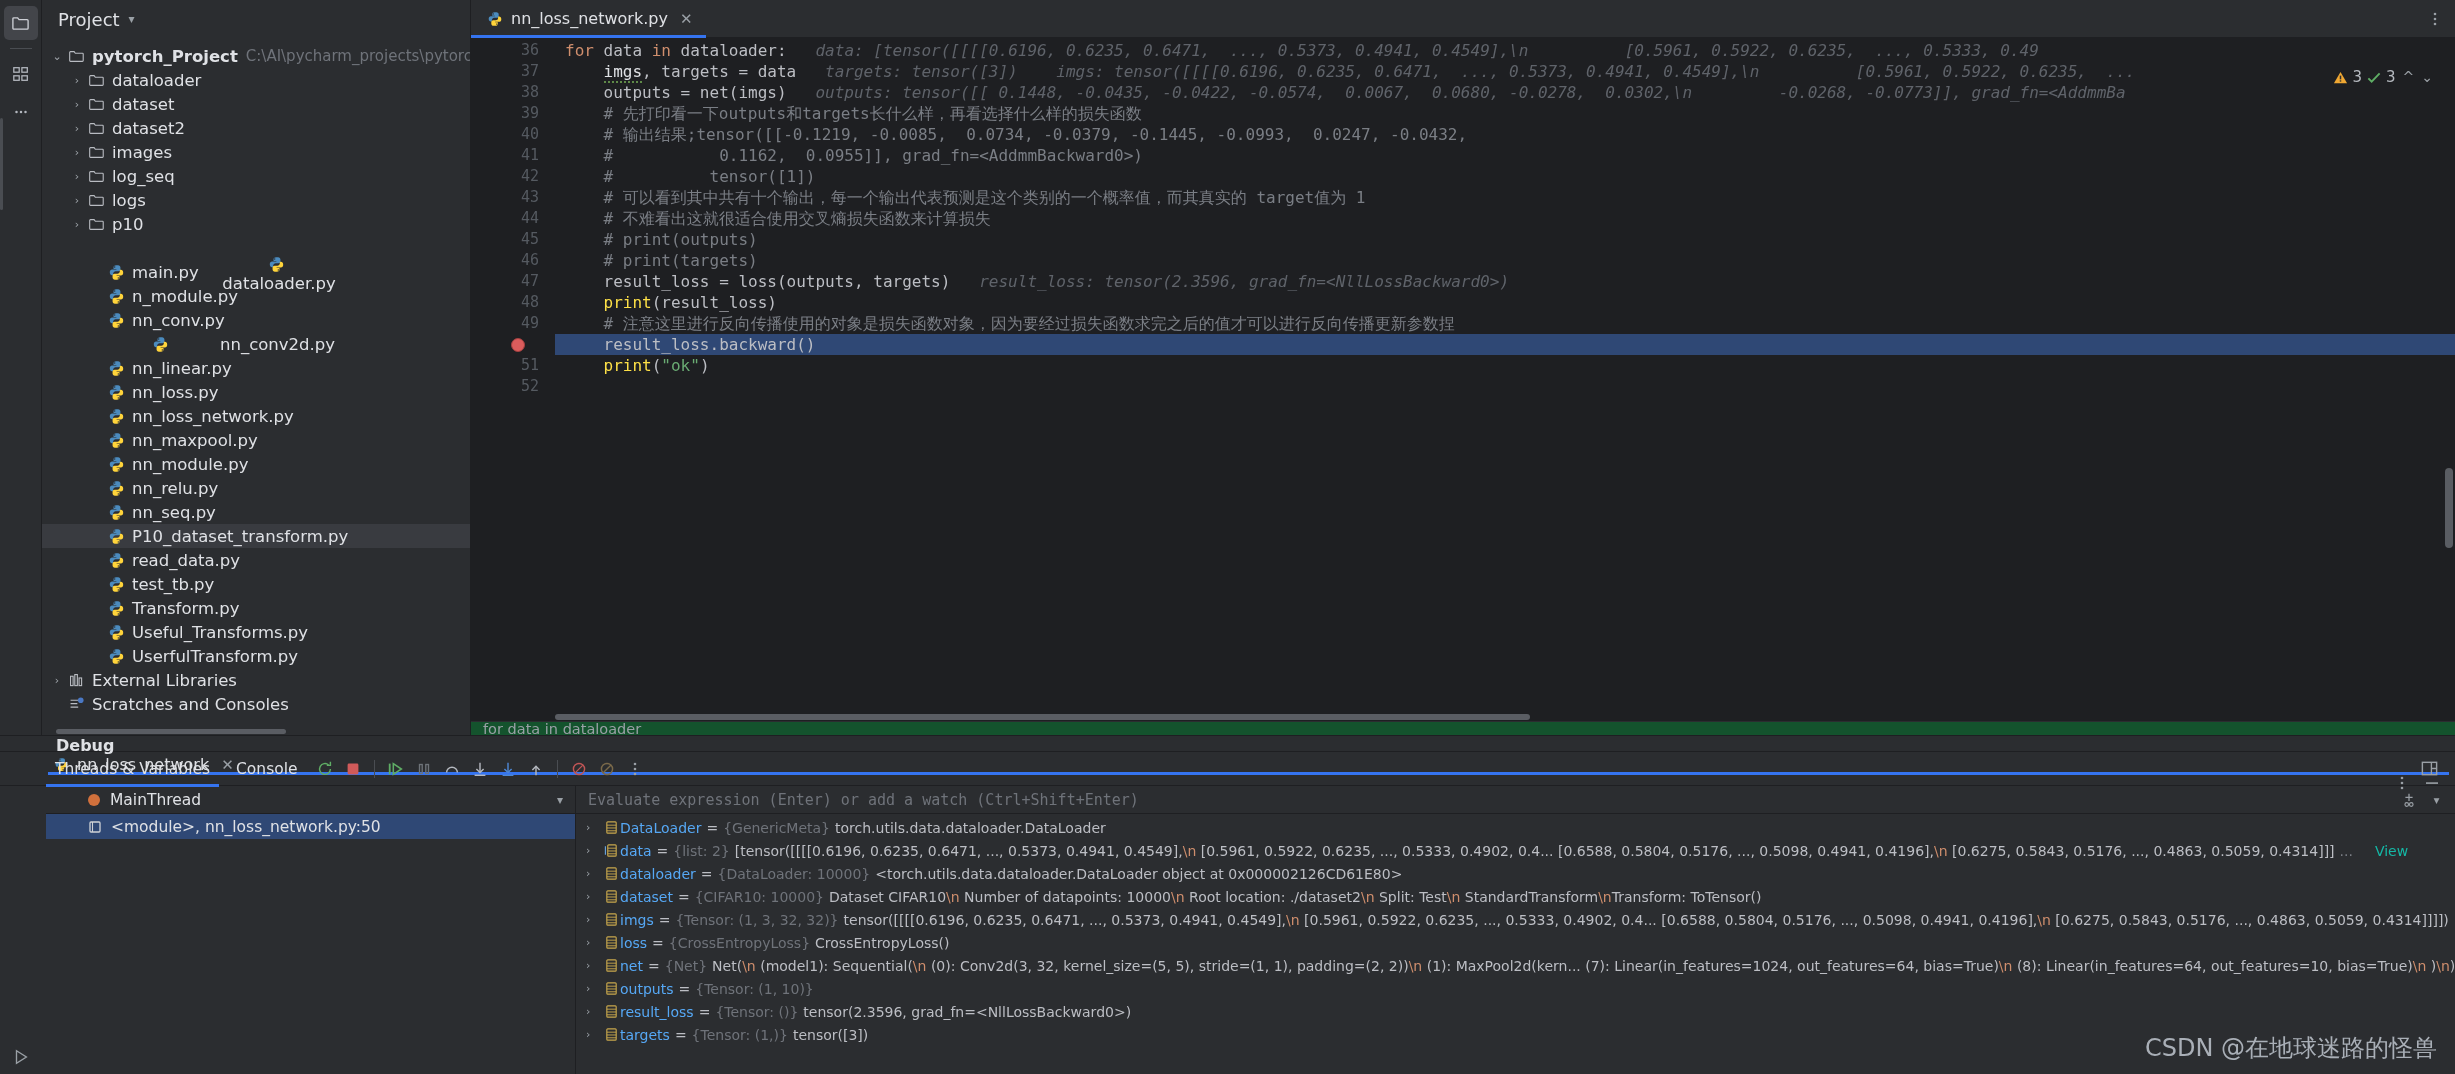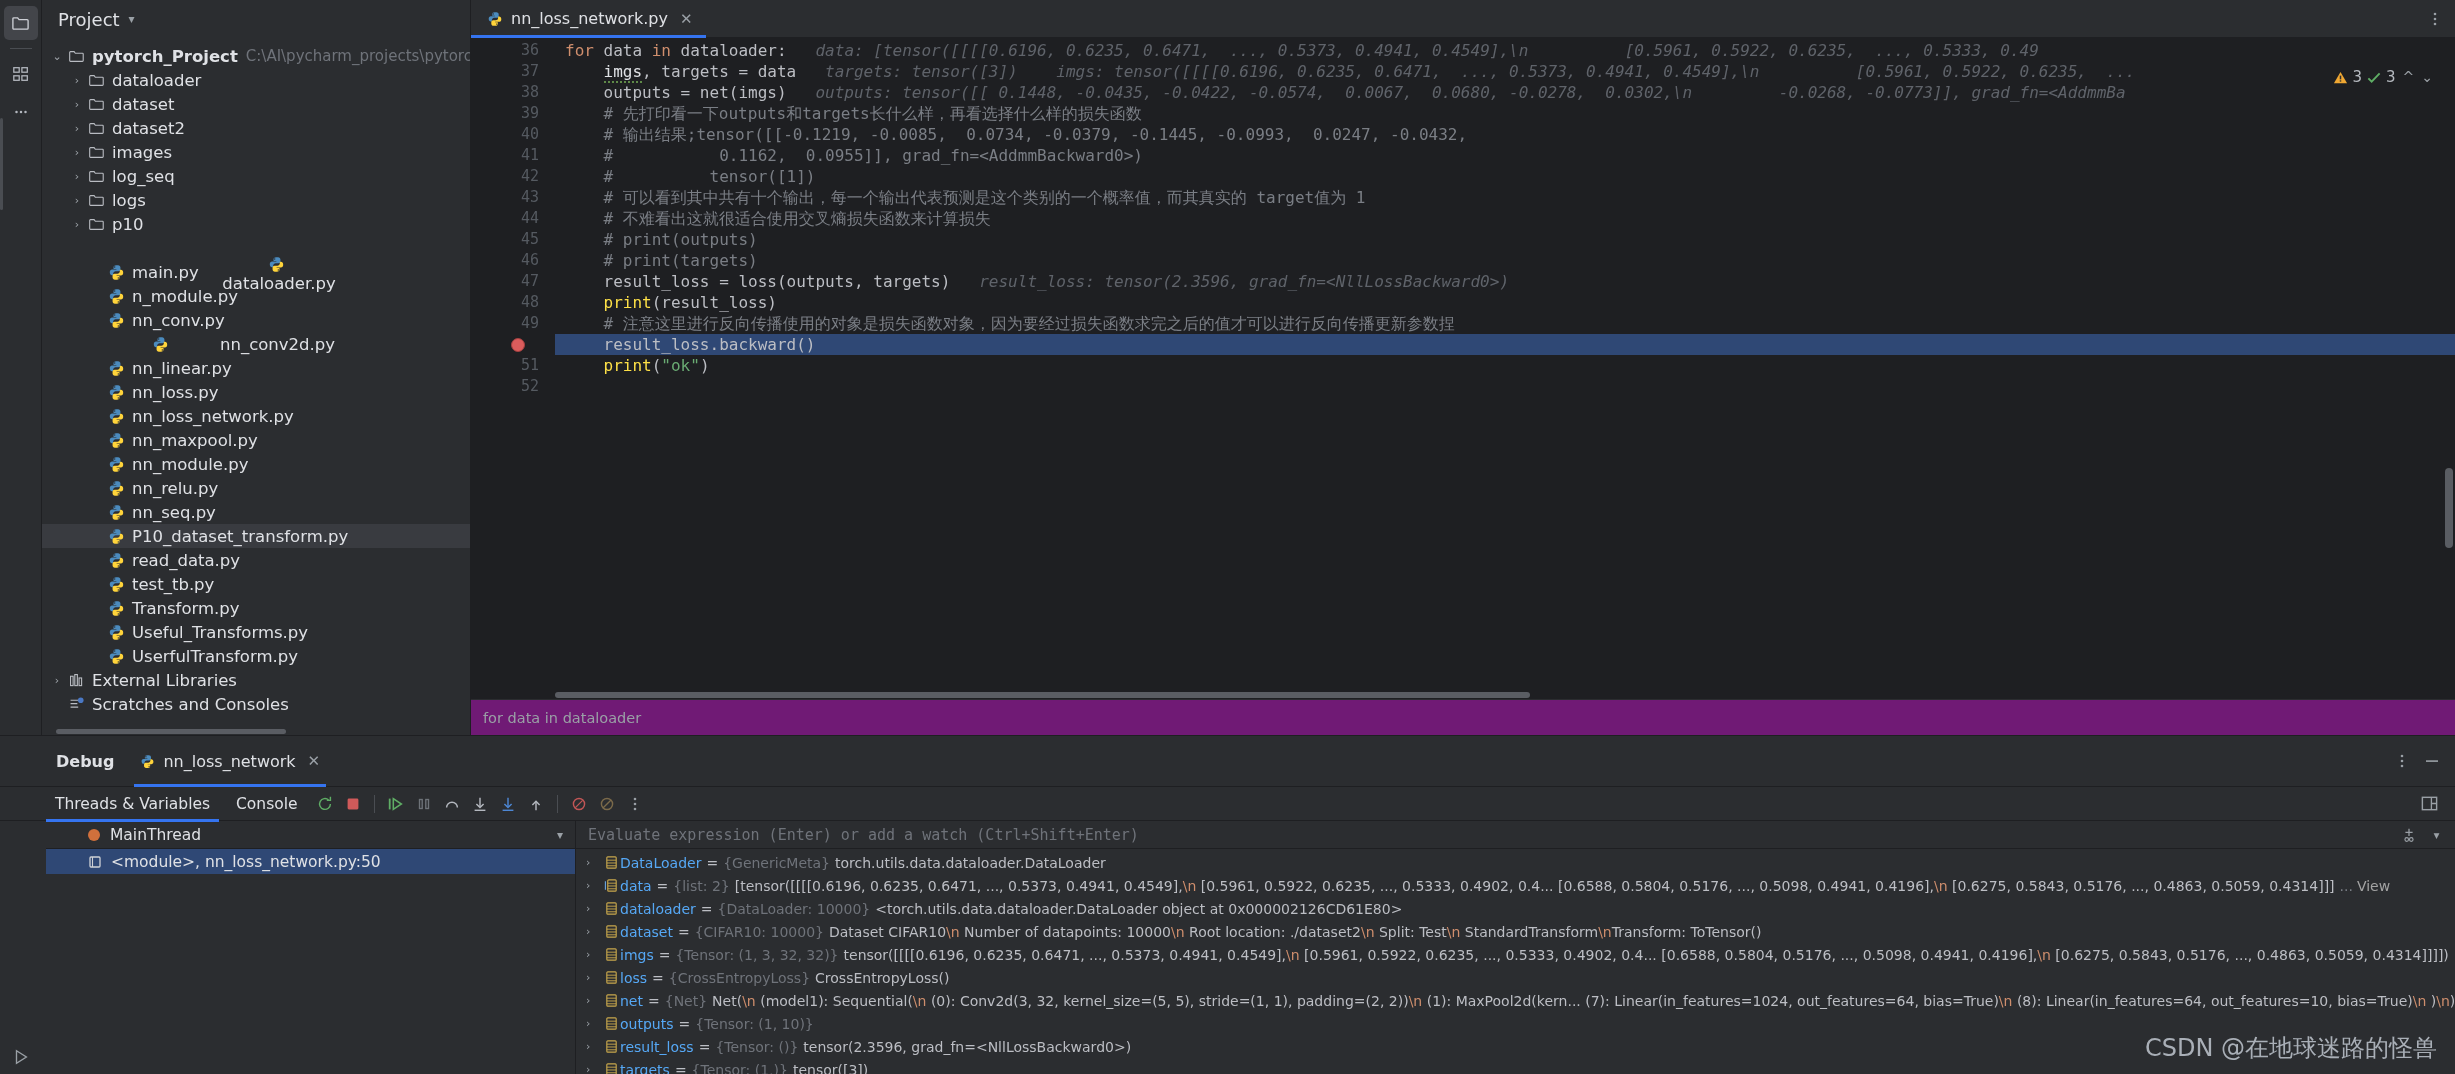--- a/index.html
+++ b/index.html
@@ -106,29 +106,29 @@
   }
   .insp-num { font-size: 15px; color:#b6bac0;}
   .insp-arrow { color:#9aa0a6; font-size:14px; margin-left:3px;}
 
   
   .hscroll { position:absolute; left:84px; bottom:0; height:9px; width:calc(100% - 90px); }
   .hscroll i { display:block; position:absolute; left:0; top:2px; width:975px; height:6px; background:#5a5d63; border-radius:3px;}
   .vscroll { position:absolute; right:2px; top:430px; width:8px; height:80px; background:#5a5d63; border-radius:4px;}
 
   .breadcrumb {
-    height: 36px; background: #701a75; display:flex; align-items:center;
+    height: 14px; background: #14532d; display:flex; align-items:center;
     padding-left: 12px; font-size: 14.5px; color: #9aa0a6; border-top:1px solid #2b2d30;
   }
 
   
   .debug { height: 339px; background: #2b2d30; display: flex; flex-direction: column; border-top:1px solid #1e1f22;}
   .dbg-tabbar {
-    height: 51px; display: flex; align-items: stretch; padding-left: 42px;
-    border-bottom: 1px solid #1e1f22; position: relative;
+    height: 16px; display: flex; align-items: stretch; padding-left: 42px;
+    border-bottom: 1px solid #1e1f22; position: relative; flex-direction: column;
   }
   .dbg-title { display:flex; align-items:center; font-size:16px; font-weight:bold; color:#dfe1e5; padding:0 14px; }
   .dbg-tab {
     display:flex; align-items:center; gap:8px; padding:0 12px; font-size:16px; color:#dfe1e5; position:relative;
   }
   .dbg-tab.active::after{content:"";position:absolute;left:6px;right:6px;bottom:-1px;height:3px;background:#3574f0;}
   .dbg-tabbar-right{margin-left:auto;display:flex;align-items:center;gap:14px;padding-right:14px;color:#9aa0a6;}
 
   .dbg-toolbar {
     height: 34px; display:flex; align-items:center; padding-left:42px; gap:0;
@@ -164,21 +164,21 @@
     height: 23px; display:flex;align-items:center; white-space:nowrap;
     font-size:14px; padding-left:10px; overflow:hidden;
   }
   .varrow-chev{width:16px;color:#9aa0a6;font-size:11px;flex:0 0 16px;}
   .vicon{width:18px;flex:0 0 18px;display:flex;align-items:center;justify-content:center;}
   .vname{color:#56a8f5;}
   .veq{color:#bcbec4;margin:0 5px;}
   .vtype{color:#6f737a;}
   .vval{color:#bcbec4;margin-left:5px;}
   .vesc{color:#cf8e6d;}
-  .vlink{color:#a3a3a3;margin-left:4px;}
+  .vlink{color:#14b8a6;margin-left:22px;}
   .vdots{color:#7a7e85;margin-left:5px;}
 
   
   .status {
     position:absolute;bottom:0;left:0;right:0;height:0;
   }
   .run-ico{position:absolute;left:12px;bottom:8px;color:#9aa0a6;font-size:16px;}
   .watermark{
     position:absolute;right:18px;bottom:10px;font-size:24px;color:#a9afb7;
     font-family:"DejaVu Sans","Liberation Sans",sans-serif;

